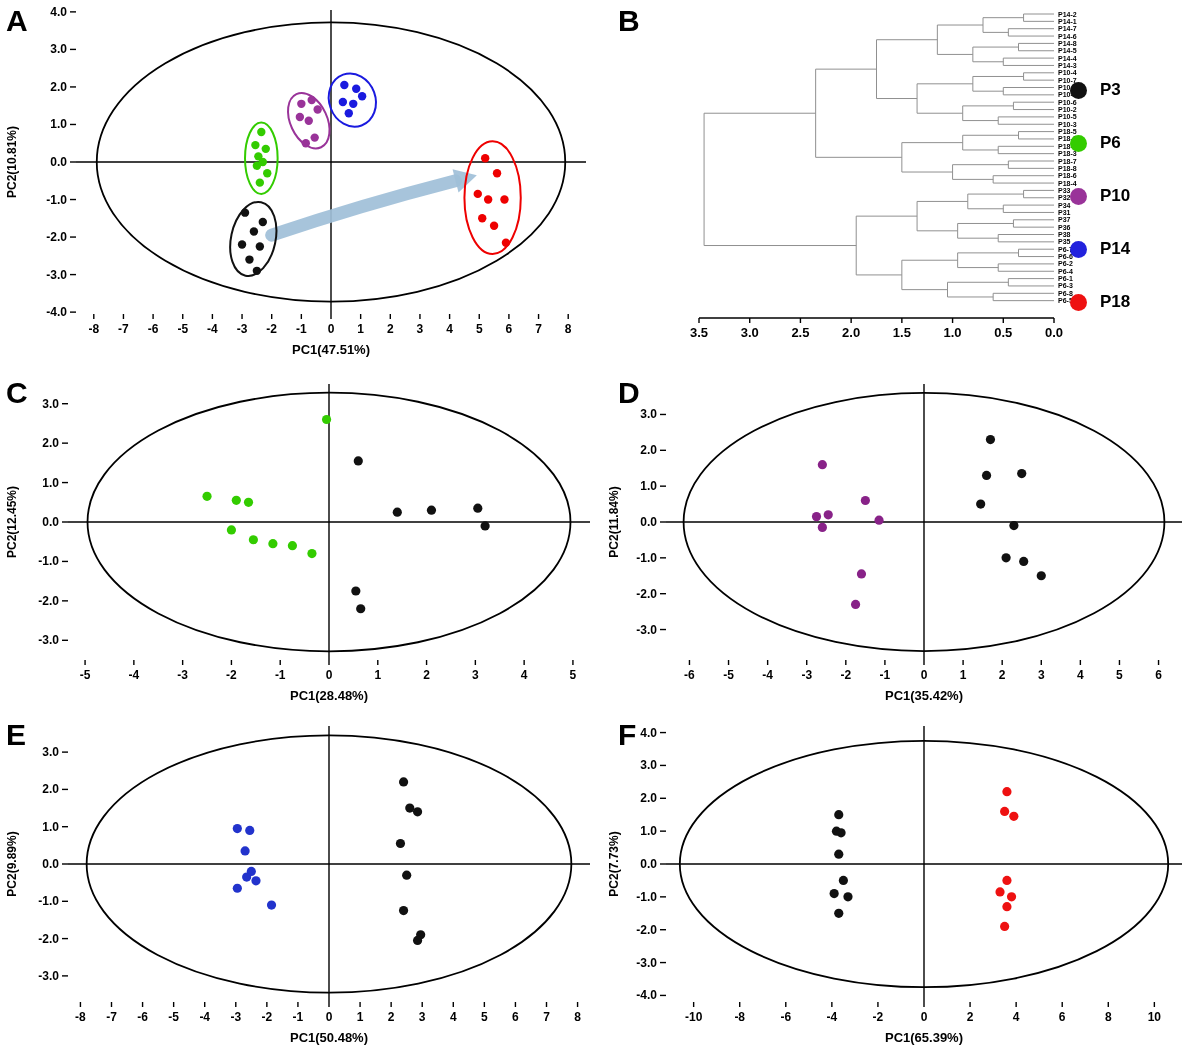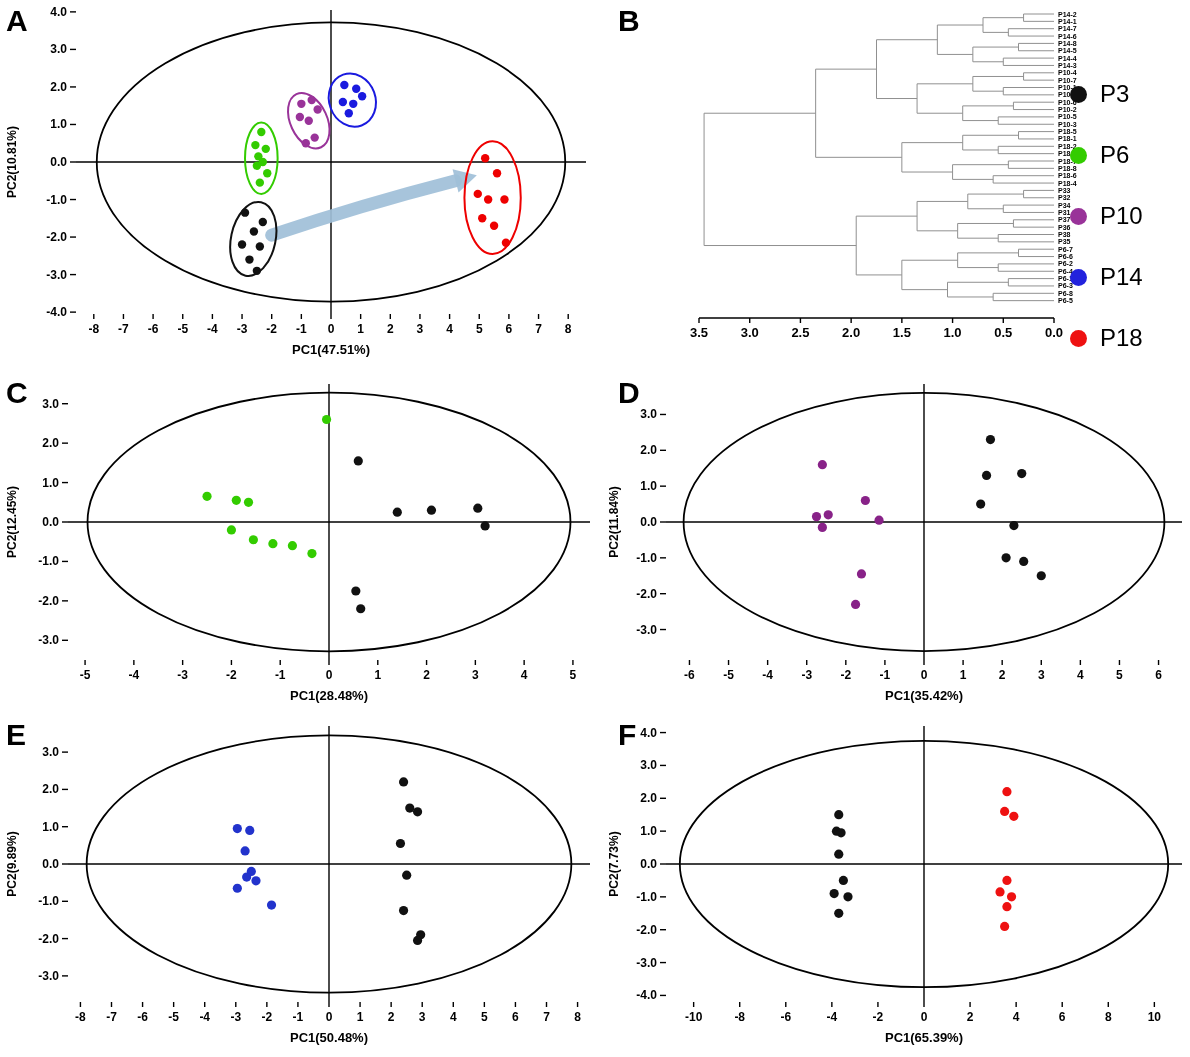--- a/index.html
+++ b/index.html
@@ -11,21 +11,21 @@
   #panel-c{left:0;top:372px;width:602px;height:342px;}
   #panel-d{left:602px;top:372px;width:588px;height:342px;}
   #panel-e{left:0;top:714px;width:602px;height:343px;}
   #panel-f{left:602px;top:714px;width:588px;height:343px;}
   .letter{position:absolute;left:6px;top:4px;font-weight:bold;font-size:30px;color:#000;z-index:2;}
   .panel svg{position:absolute;left:0;top:0;}
   svg text{font-family:"Liberation Sans",sans-serif;font-weight:bold;fill:#000;}
   #legend-b{position:absolute;left:468px;top:80px;display:flex;flex-direction:column;gap:33px;z-index:2;}
   .legend-row{display:flex;align-items:center;gap:13px;}
   .legend-dot{width:17px;height:17px;border-radius:50%;flex:0 0 auto;}
-  .legend-label{font-weight:normal;font-size:24px;color:#000;}
+  .legend-label{font-weight:bold;font-size:17px;color:#000;}
 </style>
 </head>
 <body>
 
 <div id="fig">
 
   <div id="panel-a" class="panel">
     <div class="letter">A</div>
     <svg id="svg-a" width="602" height="372">
         <ellipse cx="331" cy="162" rx="234.24418604651166" ry="139.61481481481482" fill="none" stroke="#000" stroke-width="1.8"></ellipse>

